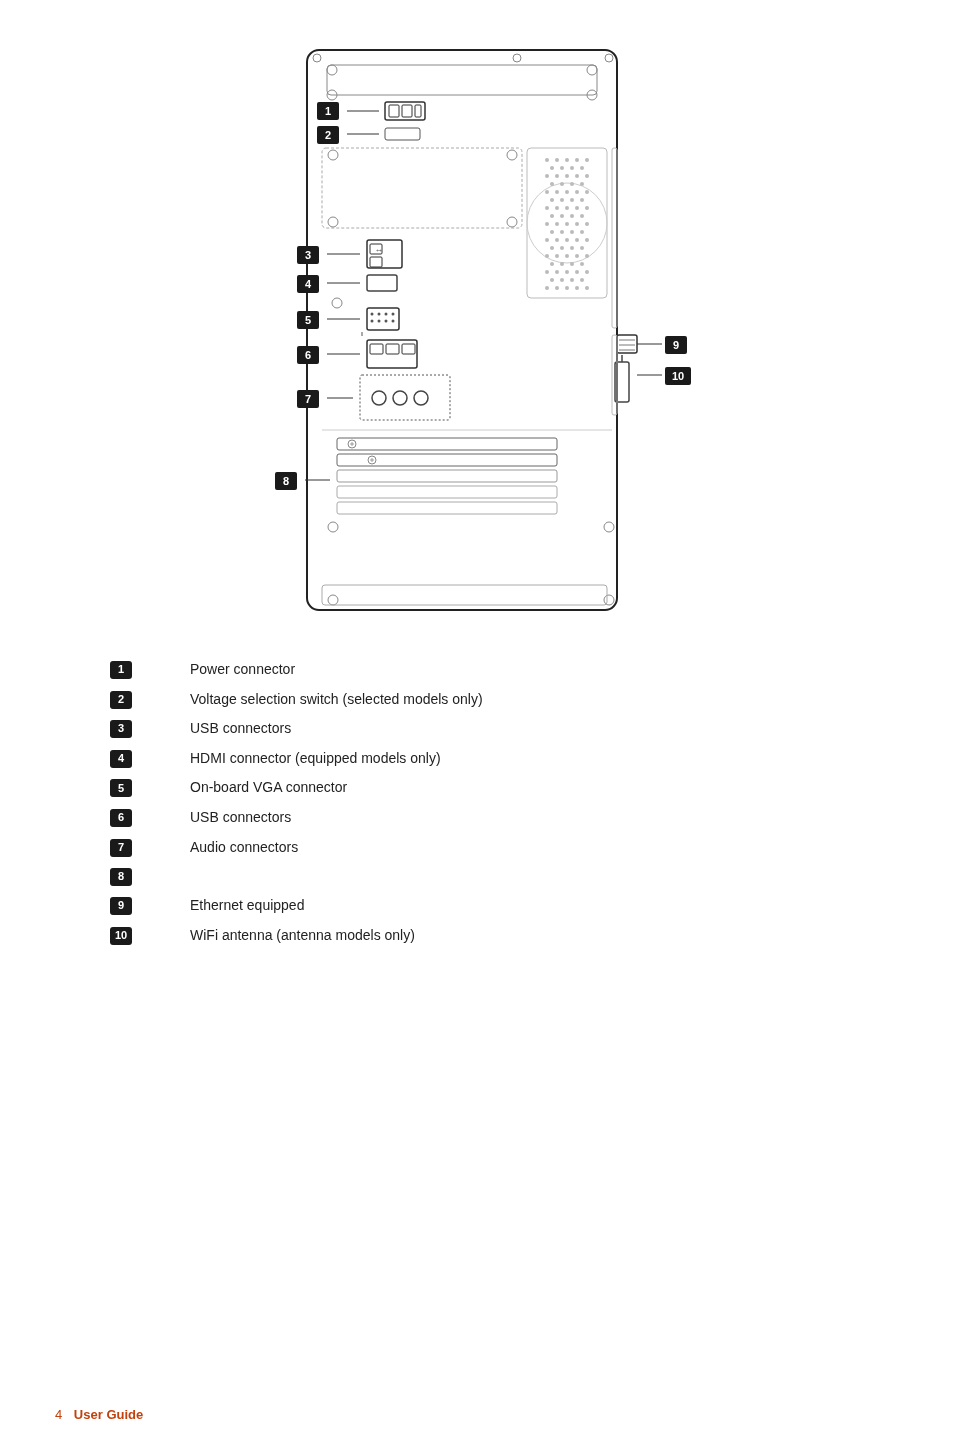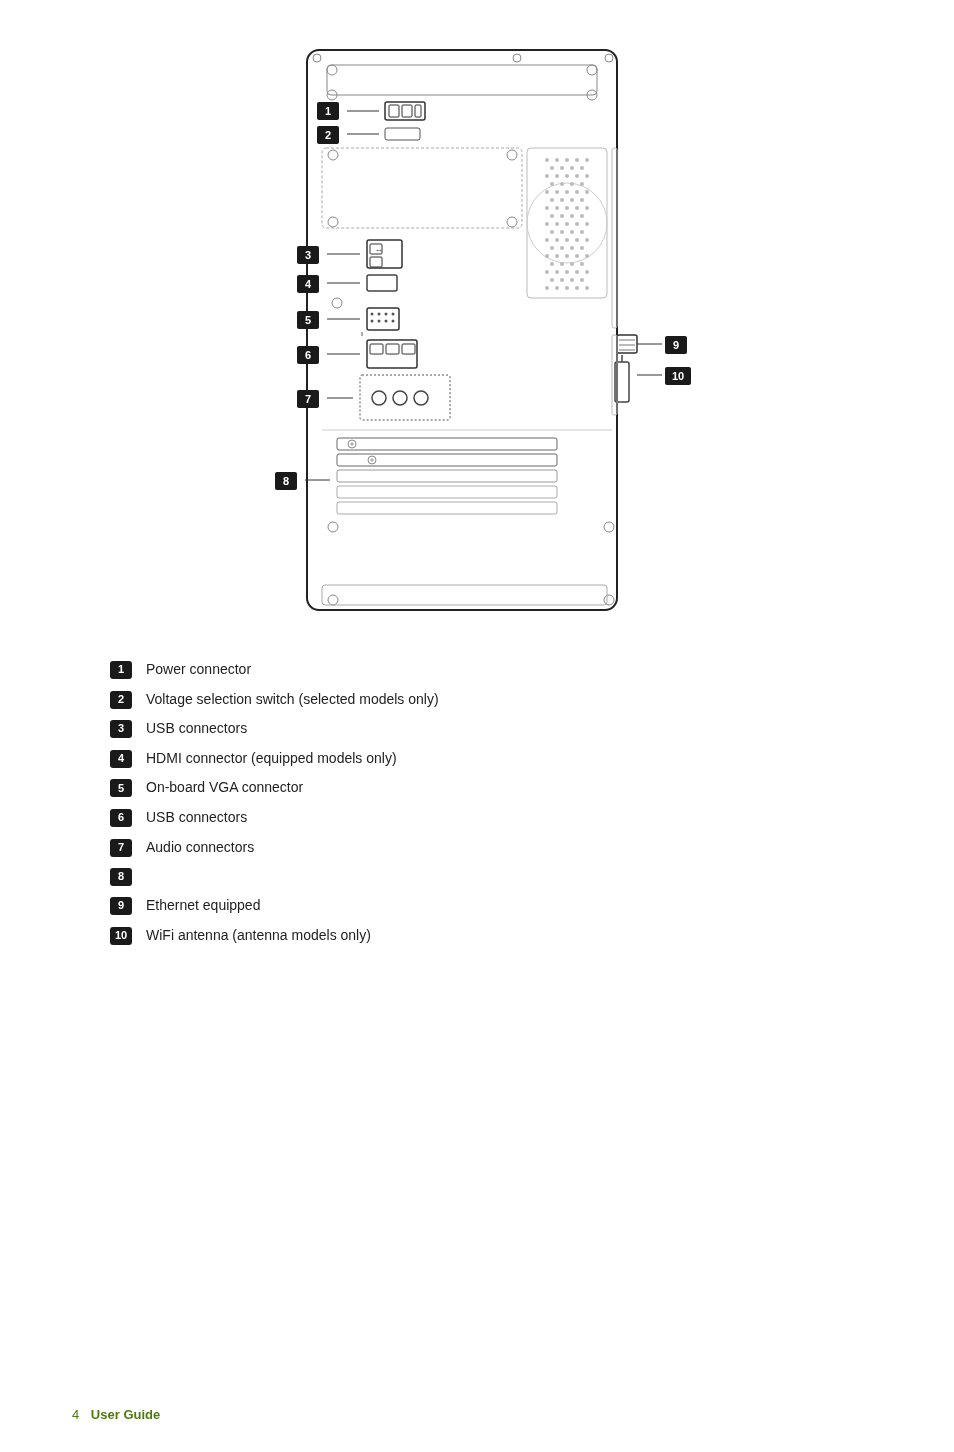--- a/index.html
+++ b/index.html
@@ -56,30 +56,31 @@
       min-width: 22px;
       height: 18px;
       margin-right: 14px;
       margin-top: 1px;
       flex-shrink: 0;
     }
 
     .legend-text {
       font-size: 14px;
       color: #222;
+      margin-left: 44px;
     }
 
     
     .page-footer {
       position: absolute;
       bottom: 30px;
-      left: 72px;
+      left: 55px;
       font-size: 13px;
       font-weight: bold;
-      color: #4d7c0f;
+      color: #c2410c;
     }
 
     .footer-num {
       font-size: 13px;
       font-weight: normal;
       margin-right: 8px;
     }
   </style>
 </head>
 <body>

